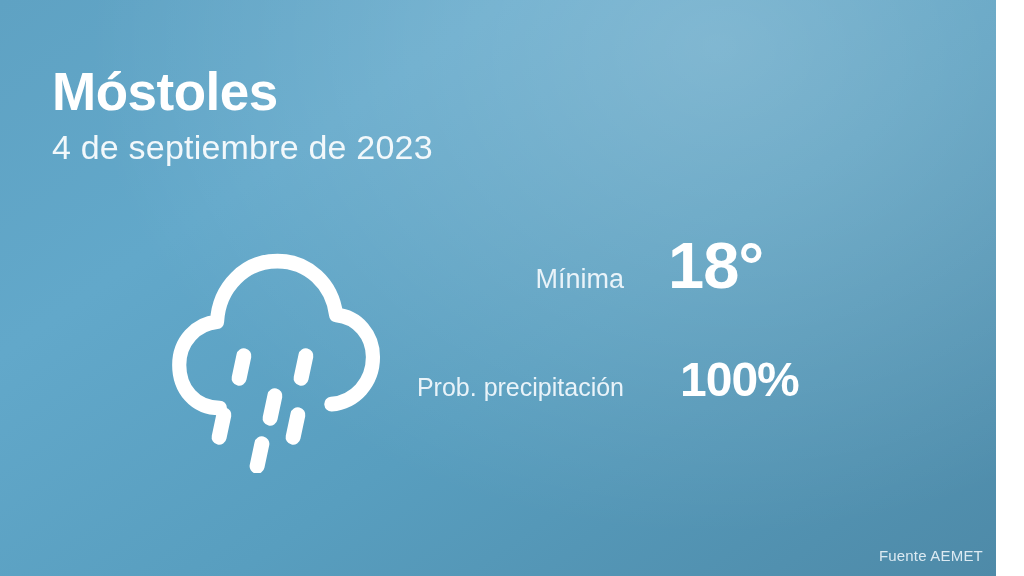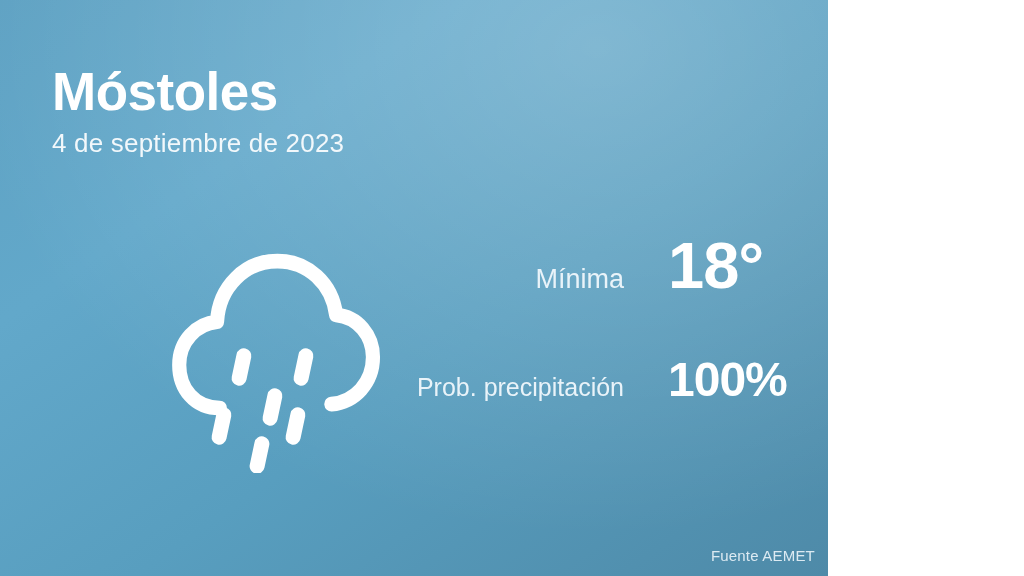--- a/index.html
+++ b/index.html
@@ -6,21 +6,21 @@
   * { margin:0; padding:0; box-sizing:border-box; }
 
   html, body {
     width:1024px; height:576px;
     overflow:hidden;
     font-family:"Liberation Sans", sans-serif;
   }
 
   #card {
     position:relative;
-    width:828px; height:576px;
+    width:996px; height:576px;
     background:
       radial-gradient(ellipse 900px 700px at 72% 8%,
         rgba(255,255,255,0.22) 0%,
         rgba(255,255,255,0.10) 38%,
         rgba(255,255,255,0.0) 70%),
       linear-gradient(145deg, #5fa2c3 0%, #62a8ca 28%, #589ebf 58%, #4e8aa8 100%);
     overflow:hidden;
   }
 
   
@@ -30,21 +30,21 @@
     font-size:53px;
     font-weight:bold;
     color:#ffffff;
     letter-spacing:-0.5px;
     line-height:1.05;
     white-space:nowrap;
   }
 
   #date {
     margin-top:8px;
-    font-size:26px;
+    font-size:34px;
     font-weight:300;
     color:#f2f8fb;
     letter-spacing:0.2px;
     white-space:nowrap;
   }
 
   
   #icon-wrap {
     position:absolute;
     left:170px; top:248px;
@@ -82,21 +82,21 @@
   }
 
   
   #row-max   .r-label { font-size:27px; }
   #row-max   .r-value { font-size:96px; line-height:0.92; }
 
   #row-min   .r-label { font-size:27px; }
   #row-min   .r-value { font-size:65px; line-height:0.92; }
 
   #row-prec  .r-label { font-size:25px; }
-  #row-prec  .r-value { font-size:48px; line-height:0.92; }
+  #row-prec  .r-value { font-size:48px; line-height:0.92;margin-left:12px; }
 
   #row-max  { margin-top:0px; }
   #row-min  { margin-top:60px; }
   #row-prec { margin-top:62px; }
 
   
   #source {
     position:absolute;
     right:13px; bottom:12px;
     font-size:15px;

